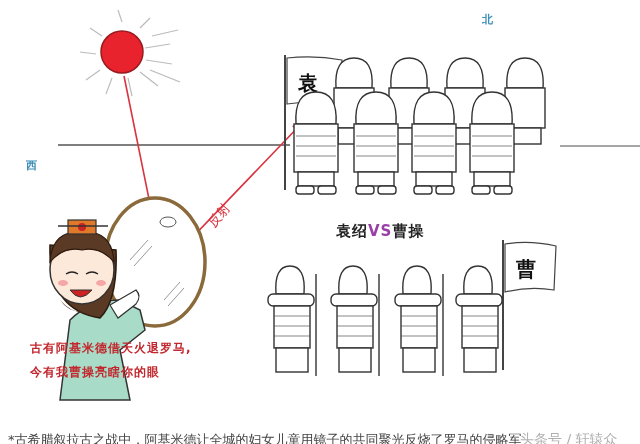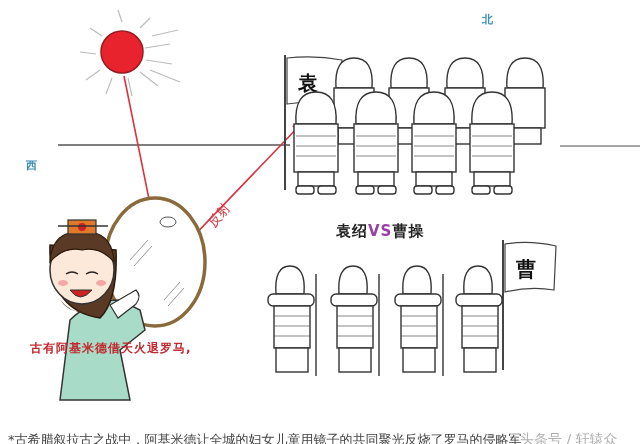--- a/index.html
+++ b/index.html
@@ -207,16 +207,17 @@
 
 <div class="compass" style="left:482px; top:12px;">北</div>
 <div class="compass" style="left:26px; top:158px;">西</div>
 
 <div class="vs-title">
   <span>袁绍</span><span class="vs">VS</span><span>曹操</span>
 </div>
 
 <div class="quote">
   <div>古有阿基米德借天火退罗马,</div>
+  <div>今有我曹操亮瞎你的眼</div>
 </div>
 
 <div class="caption">*古希腊叙拉古之战中，阿基米德让全城的妇女儿童用镜子的共同聚光反烧了罗马的侵略军</div>
 <div class="watermark">头条号 / 轩辕众</div>
 
 </body></html>

